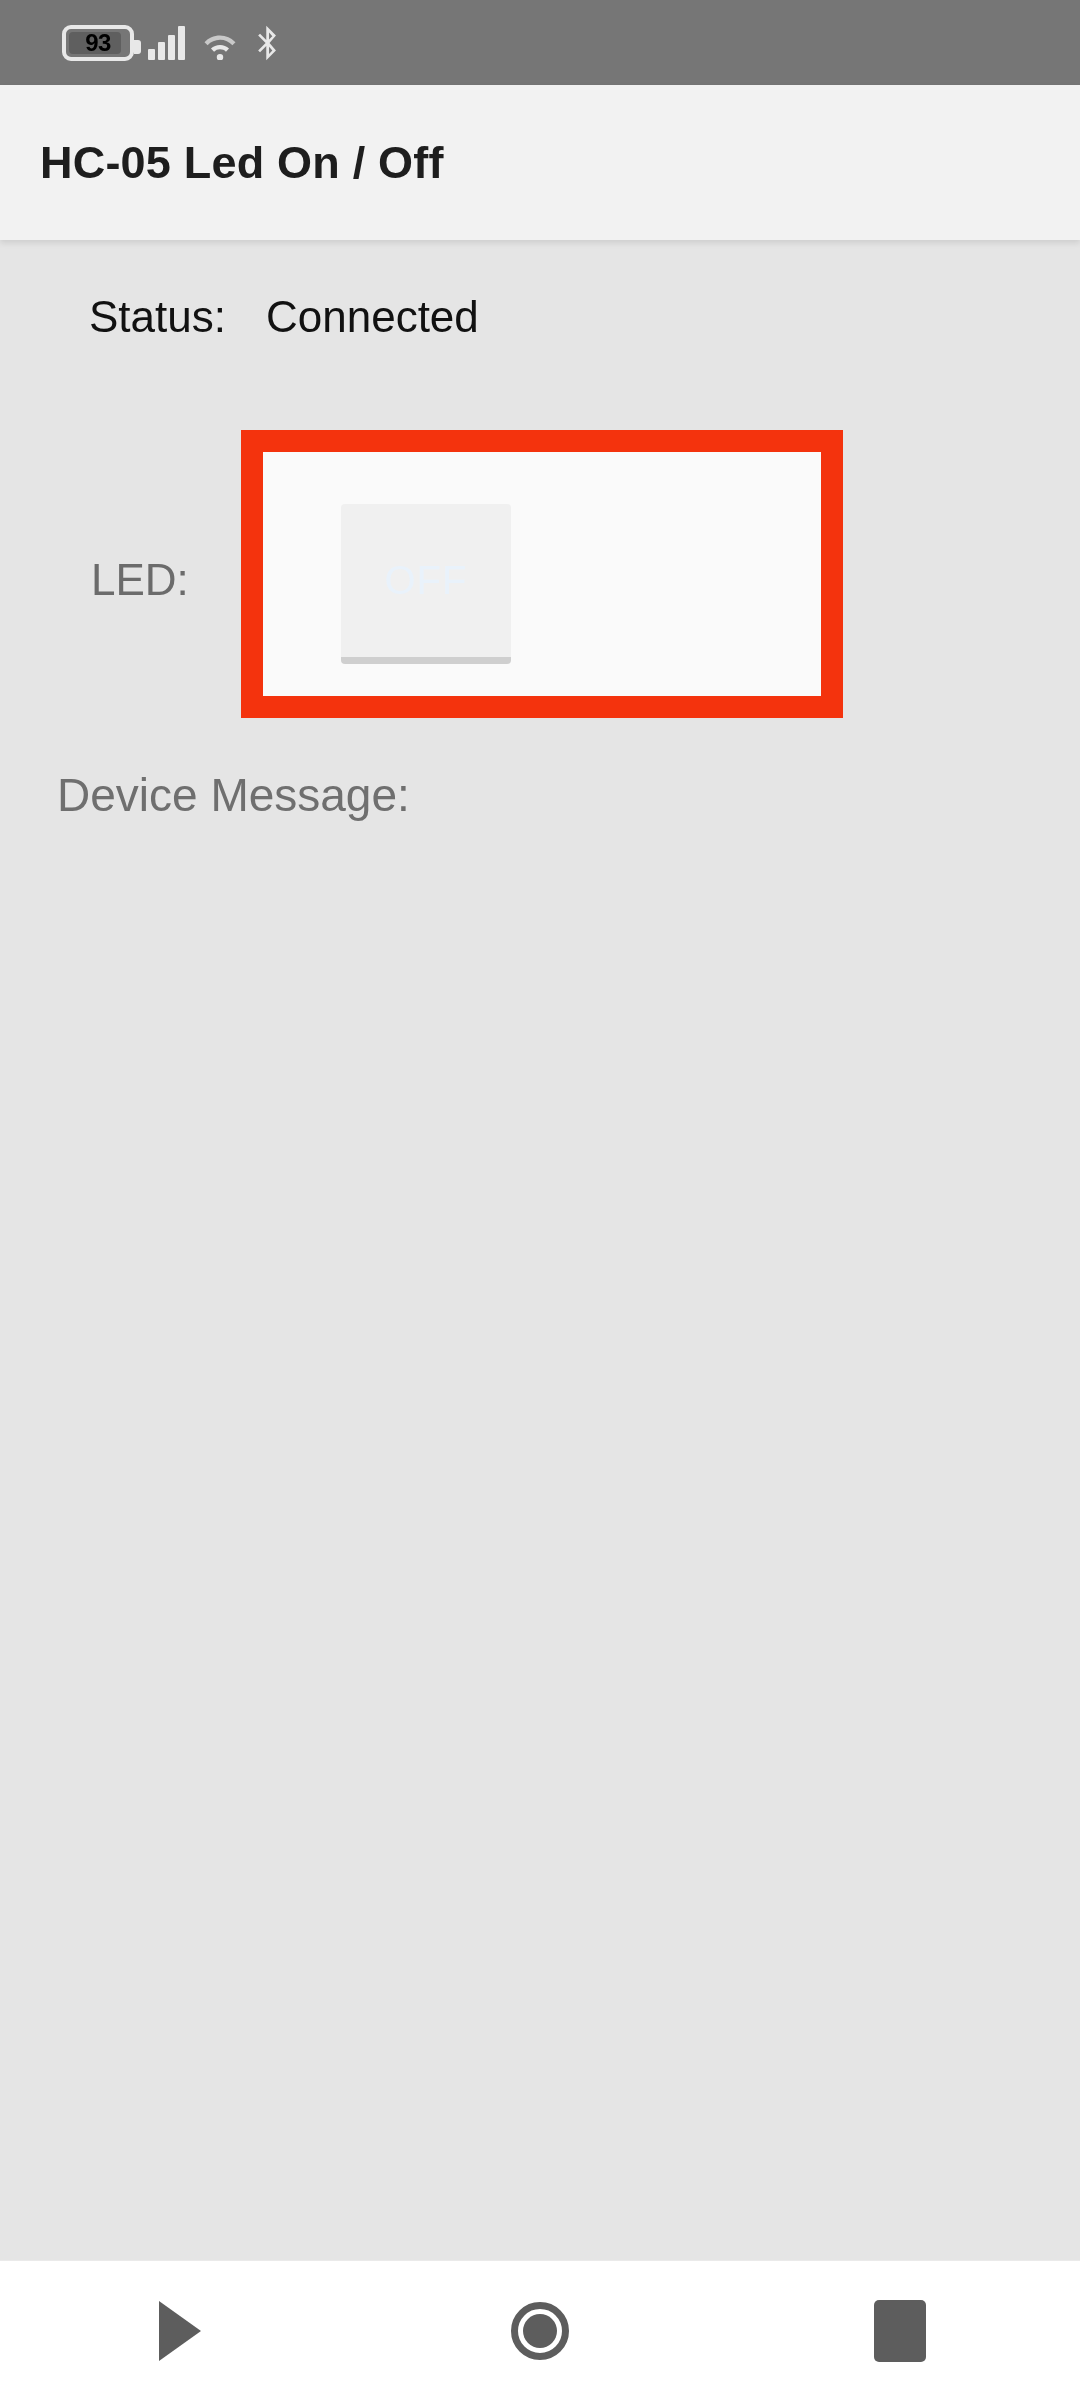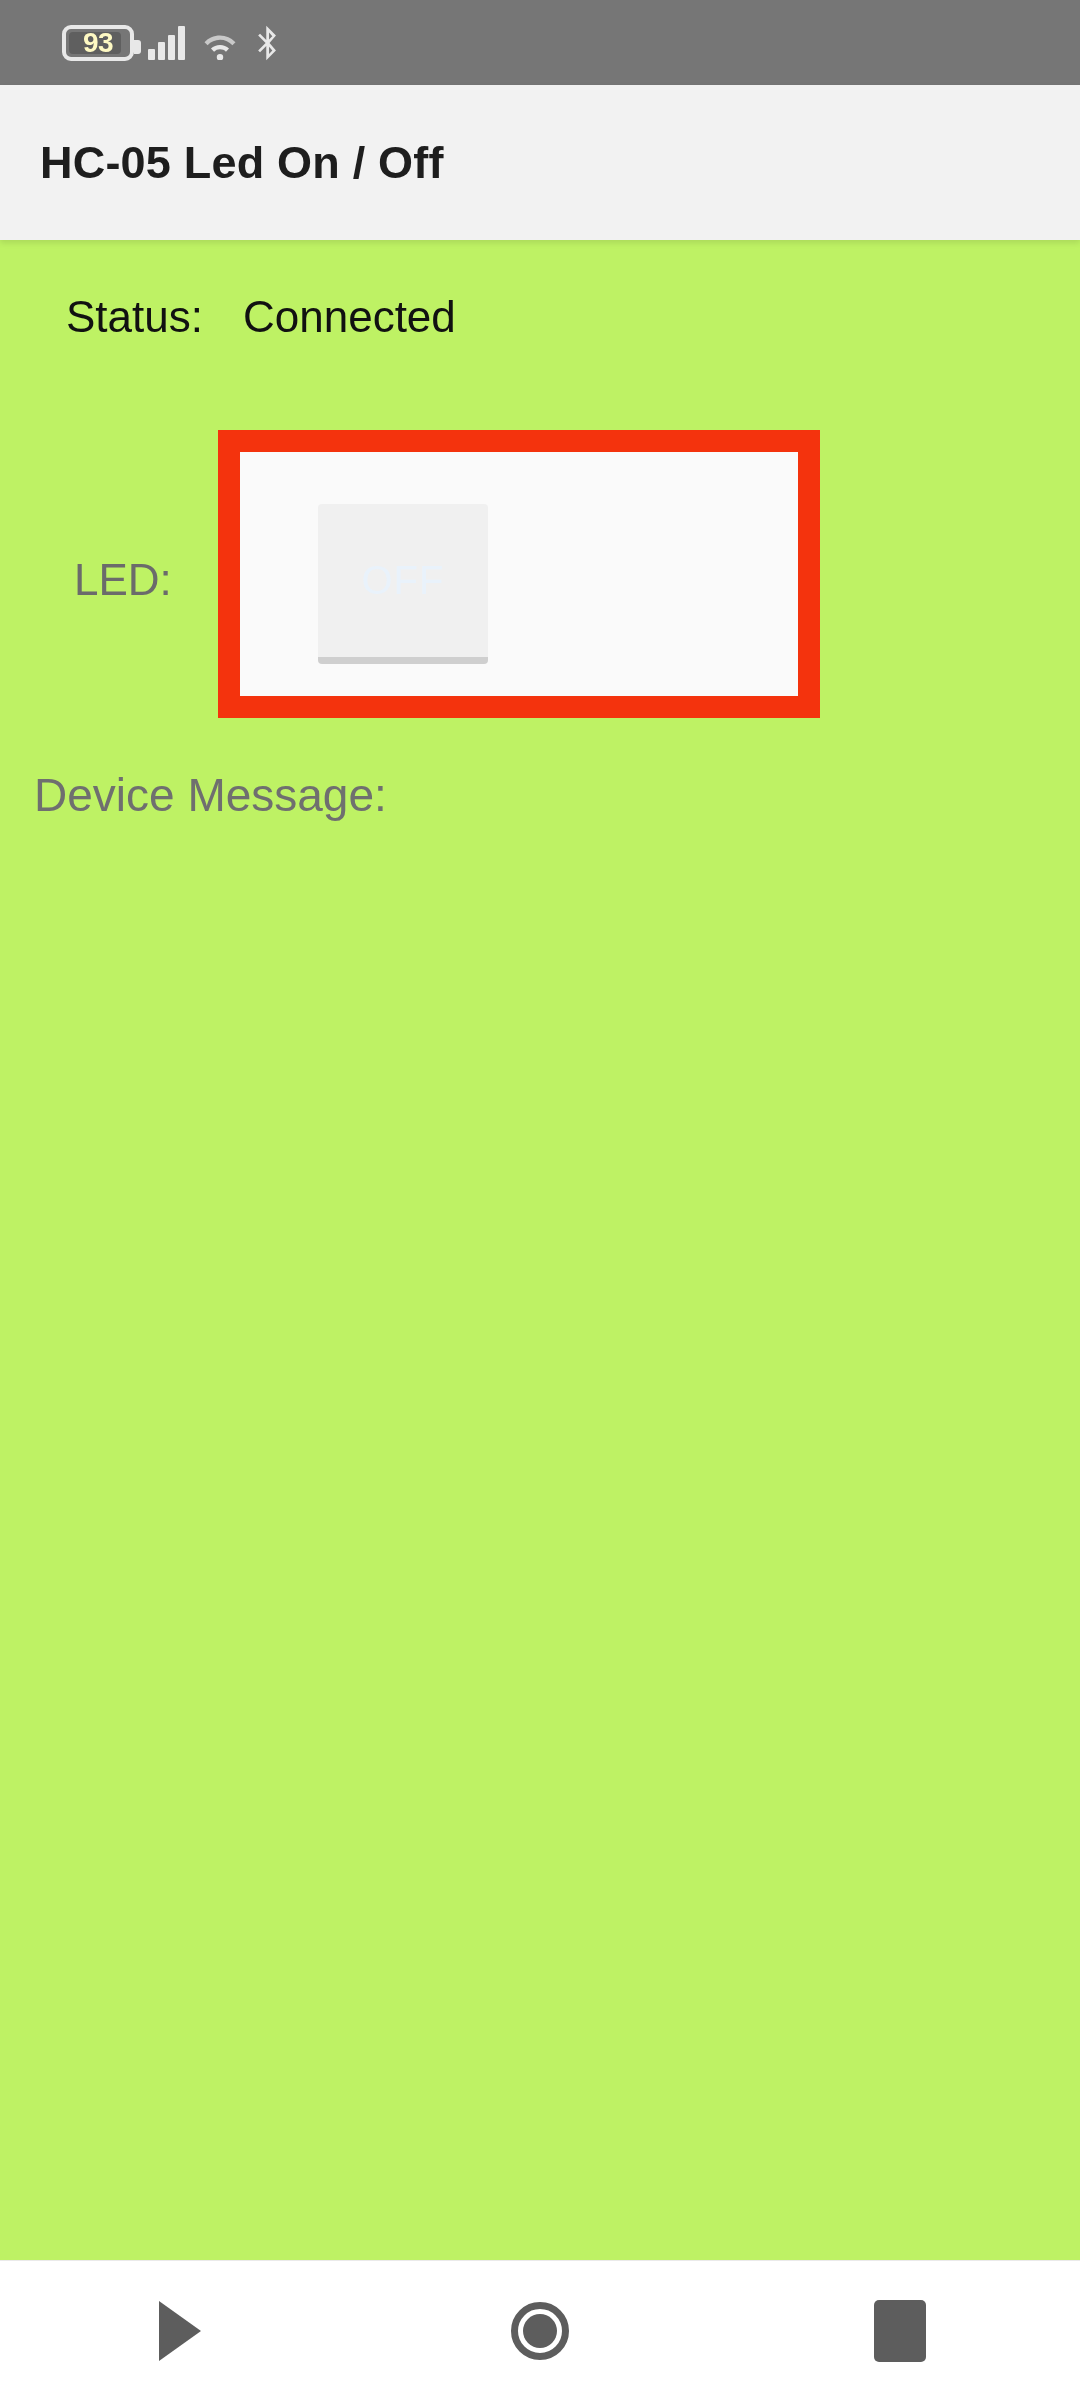--- a/index.html
+++ b/index.html
@@ -38,21 +38,21 @@
   .battery::after {
     content:""; position:absolute; right:-11px; top:11px;
     width:7px; height:14px; background:#e8e8e8; border-radius:0 3px 3px 0;
   }
   .battery-fill {
     position:absolute; left:3px; top:3px; bottom:3px;
     width:52px; background:#5f5f5f; border-radius:4px;
   }
   .battery-text {
     position:relative; z-index:2;
-    font-size:28px; font-weight:bold; color:#fef9c3;
+    font-size:24px; font-weight:bold; color:#000000;
     letter-spacing:-.5px; line-height:1;
   }
 
   
   .signal { display:flex; align-items:flex-end; gap:3px; height:34px; }
   .signal i { display:block; width:7px; background:#e8e8e8; border-radius:1px; }
   .signal i:nth-child(1){ height:11px; }
   .signal i:nth-child(2){ height:18px; }
   .signal i:nth-child(3){ height:25px; }
   .signal i:nth-child(4){ height:34px; }
@@ -78,22 +78,23 @@
   }
   #app-title {
     font-size:45px; font-weight:bold; color:#1e1e1e;
     letter-spacing:.2px;
   }
 
   
   #content {
     flex:1 1 auto;
     position:relative;
-    background:#bef264;
+    background:#e5e5e5;
     padding-top:52px;
+    padding-left:23px;
   }
 
   .row-status {
     padding-left:66px;
     display:flex; align-items:baseline;
     height:90px;
   }
   .lbl-status { font-size:44px; color:#111; }
   .val-status { font-size:44px; color:#111; margin-left:40px;text-align:right; }
 
@@ -108,21 +109,21 @@
     box-shadow:0 1px 2px rgba(0,0,0,.08);
   }
 
   
   #led-row {
     margin-top:48px;
     display:flex; align-items:center;
     position:relative; height:300px;
   }
   #led-label {
-    position:absolute; left:74px; top:50%;
+    position:absolute; left:68px; top:50%;
     transform:translateY(-50%);
     font-size:44px; color:#6b6b6b;
   }
   #led-highlight-box {
     position:absolute; left:218px; top:0;
     width:602px; height:288px;
     border:22px solid #f4330d;
     background:#fafafa;
   }
   #led-toggle {

